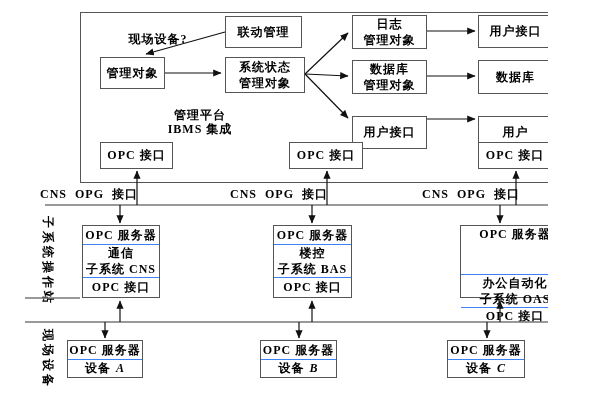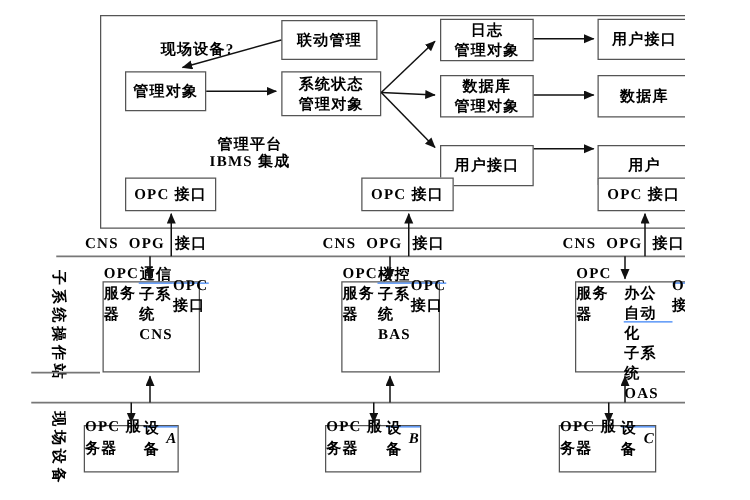--- a/index.html
+++ b/index.html
@@ -10,34 +10,34 @@
   .box{
     position:absolute;box-sizing:border-box;border:1px solid #555;background:#fff;
     display:flex;flex-direction:column;align-items:center;justify-content:center;
     text-align:center;font-weight:bold;font-size:12px;letter-spacing:1px;line-height:15px;
   }
   .frame{
     position:absolute;box-sizing:border-box;border:1px solid #555;background:#fff;
   }
   .stack{
     position:absolute;box-sizing:border-box;border:1px solid #555;background:#fff;
-    display:flex;font-weight:bold;font-size:12px;letter-spacing:1px;
-    text-align:left;
+    display:flex;flex-direction:column;font-weight:bold;font-size:12px;letter-spacing:1px;
+    text-align:right;
   }
   .stack .row{display:flex;flex-direction:column;align-items:center;justify-content:center;}
   .stack .row + .row{border-top:1px solid #3b82f6;}
   .lbl{
     position:absolute;font-weight:bold;font-size:12px;letter-spacing:1px;
     text-align:center;line-height:14px;white-space:nowrap;
   }
   .vlabel{
     position:absolute;transform:translate(-50%,-50%) rotate(90deg);
     white-space:nowrap;font-weight:bold;font-size:12px;letter-spacing:3px;
   }
-  .buslbl{word-spacing:4px;margin-left:28px;}
+  .buslbl{word-spacing:4px;}
   .two{line-height:16px;}
   .it{font-style:italic;margin-left:5px;}
   svg.overlay{position:absolute;left:0;top:0;width:600px;height:400px;pointer-events:none;}
   svg .conn{stroke:#111;stroke-width:1.2;}
   svg .bus{stroke:#777;stroke-width:1.4;}
 </style>
 </head>
 <body>
 
 <div id="canvas">

